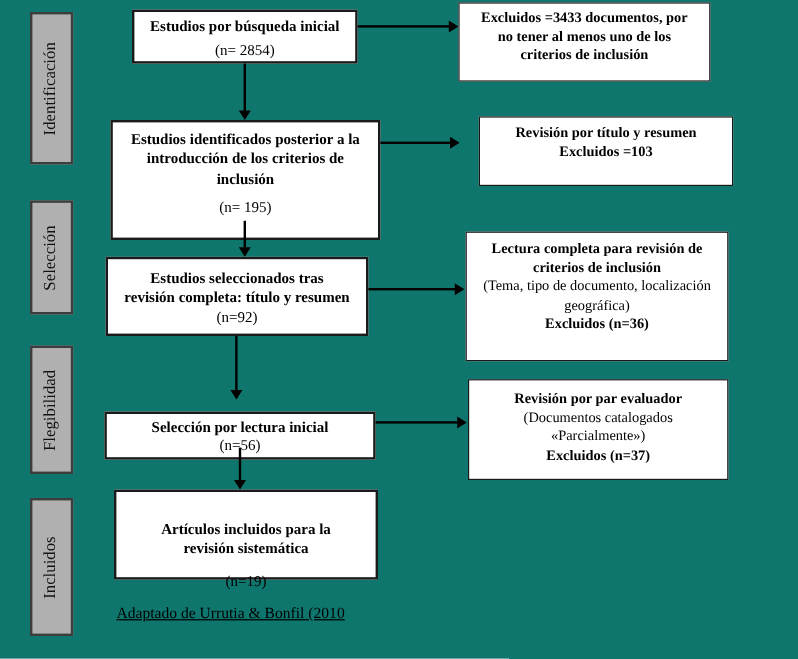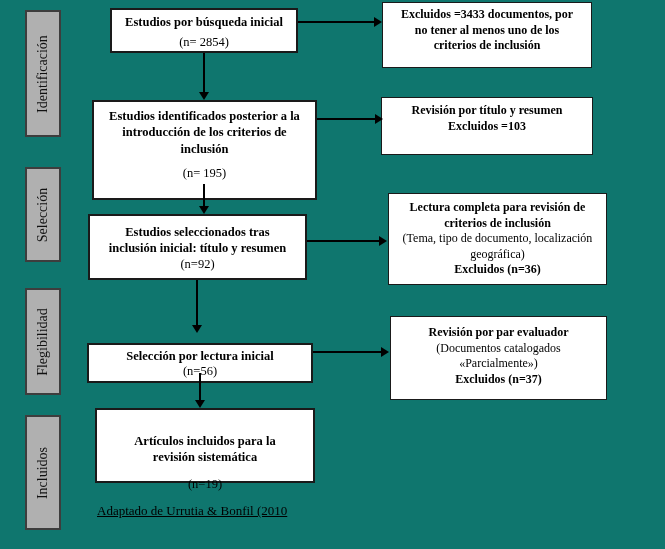--- a/index.html
+++ b/index.html
@@ -54,47 +54,47 @@
 
   <div class="box" style="left:92px;top:100px;width:225px;height:100px;padding-top:6px;">
     <div class="mtitle pre">Estudios identificados posterior a la
 introducción de los criterios de
 inclusión</div>
     <div class="count" style="margin-top:9px;">(n= 195)</div>
   </div>
 
   <div class="box" style="left:88px;top:214px;width:219px;height:66px;padding-top:8px;">
     <div class="mtitle pre">Estudios seleccionados tras
-inclusión inicial: título y resumen</div>
+revisión completa: título y resumen</div>
     <div class="count">(n=92)</div>
   </div>
 
   <div class="box" style="left:87px;top:333px;width:226px;height:40px;padding-top:3px;margin-top:10px;">
     <div class="mtitle pre">Selección por lectura inicial</div>
     <div class="count">(n=56)</div>
   </div>
 
   <div class="box" style="left:95px;top:408px;width:220px;height:75px;padding-top:23px;">
     <div class="mtitle pre">Artículos incluidos para la
 revisión sistemática</div>
     <div class="count" style="margin-top:11px;">(n=19)</div>
   </div>
 
   <div class="box rbox" style="left:382px;top:2px;width:210px;height:66px;padding-top:4px;">
     <div class="rbold pre">Excluidos =3433 documentos, por
 no tener al menos uno de los
 criterios de inclusión</div>
   </div>
 
-  <div class="box rbox" style="left:381px;top:97px;width:212px;height:58px;padding-top:5px;text-align:center;">
+  <div class="box rbox" style="left:399px;top:97px;width:212px;height:58px;padding-top:5px;text-align:center;">
     <div class="rbold pre">Revisión por título y resumen
 Excluidos =103</div>
   </div>
 
-  <div class="box rbox" style="left:388px;top:193px;width:219px;height:92px;padding-top:6px;">
+  <div class="box rbox" style="left:388px;top:193px;width:219px;height:108px;padding-top:6px;">
     <div class="rbold pre">Lectura completa para revisión de
 criterios de inclusión</div>
     <div class="rnote pre">(Tema, tipo de documento, localización
 geográfica)</div>
     <div class="rbold pre">Excluidos (n=36)</div>
   </div>
 
   <div class="box rbox" style="left:390px;top:316px;width:217px;height:84px;padding-top:8px;">
     <div class="rbold pre">Revisión por par evaluador</div>
     <div class="rnote pre">(Documentos catalogados

